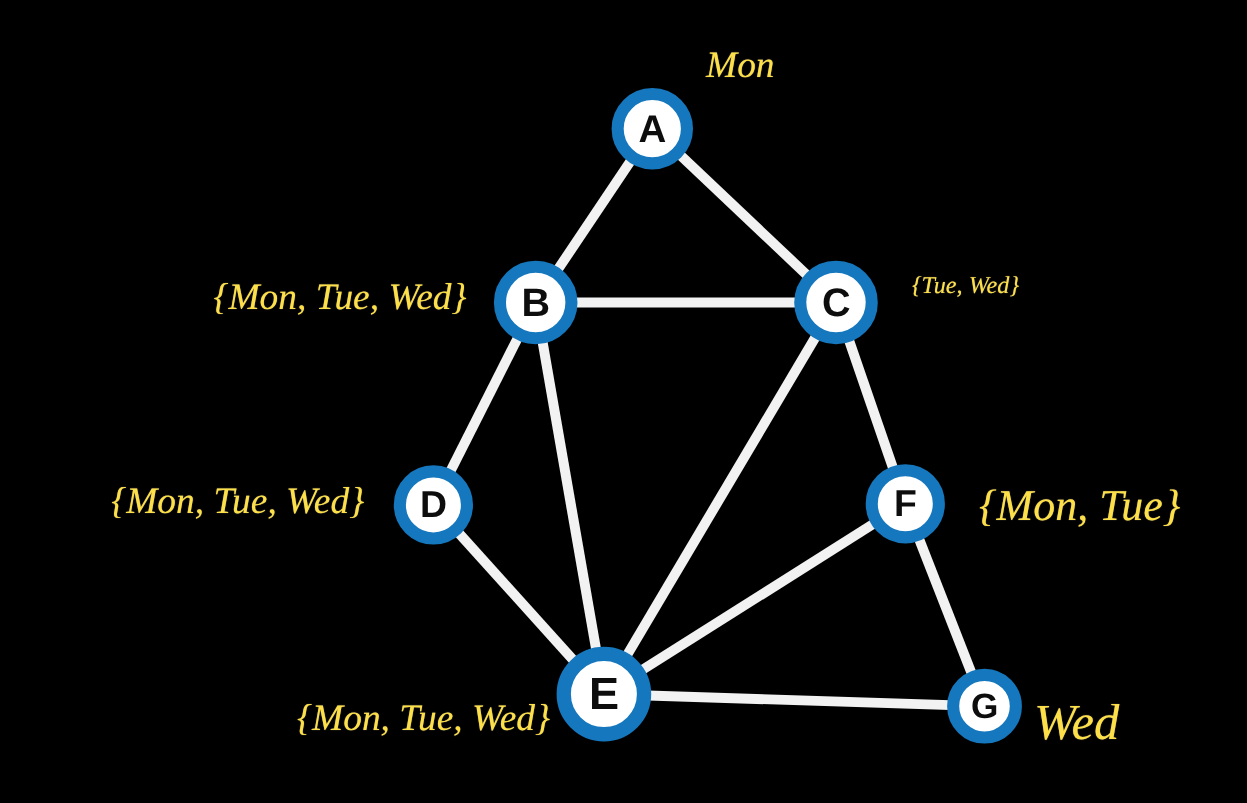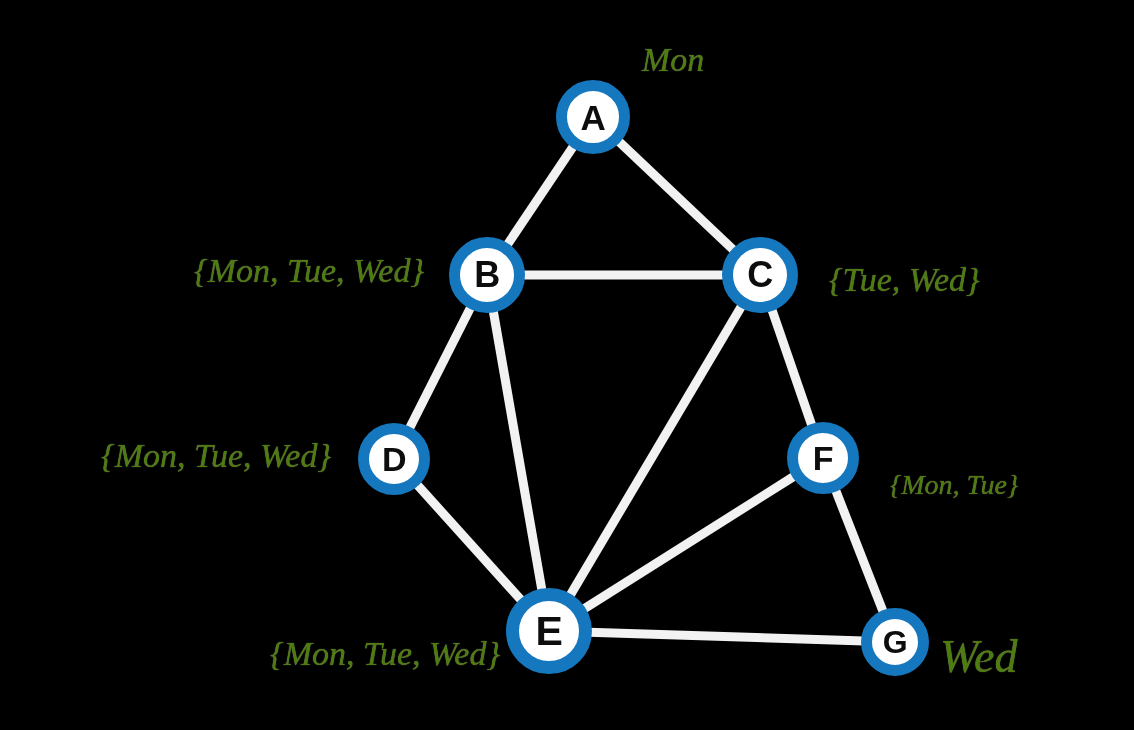--- a/index.html
+++ b/index.html
@@ -39,21 +39,21 @@
   .node-letter {
     font-family: "Liberation Sans", sans-serif;
     font-weight: bold;
     color: #0d0d0d;
     line-height: 1;
     letter-spacing: -0.01em;
     user-select: none;
   }
   .domain-label {
     position: absolute;
-    color: #4d7c0f;
+    color: #fde047;
     font-family: "Liberation Serif", serif;
     font-style: italic;
     white-space: nowrap;
     line-height: 1;
     text-shadow: 0 0 1px rgba(255,235,200,0.55);
     user-select: none;
   }
 </style>
 </head>
 <body>
@@ -91,19 +91,19 @@
       <div class="node" style="left: 823px; top: 458px; width: 72px; height: 72px; border: 11px solid rgb(21, 119, 189);">
         <span class="node-letter" style="font-size: 34px;">F</span>
       </div>
       <div class="node" style="left: 895px; top: 642px; width: 68px; height: 68px; border: 11px solid rgb(21, 119, 189);">
         <span class="node-letter" style="font-size: 32px;">G</span>
       </div>
     </div>
   <div id="label-layer">
       <div class="domain-label" style="font-size: 34px; top: 60px; left: 673px; transform: translate(-50%, -50%);">Mon</div>
       <div class="domain-label" style="font-size: 34px; top: 271px; left: 424px; transform: translate(-100%, -50%);">{Mon, Tue, Wed}</div>
-      <div class="domain-label" style="font-size: 34px; top: 280px; left: 829px; transform: translate(0px, -50%);">{Tue, Wed}</div>
+      <div class="domain-label" style="font-size: 22px; top: 259px; left: 829px; transform: translate(0px, -50%);">{Tue, Wed}</div>
       <div class="domain-label" style="font-size: 34px; top: 456px; left: 331px; transform: translate(-100%, -50%);">{Mon, Tue, Wed}</div>
-      <div class="domain-label" style="font-size: 28px; top: 485px; left: 890px; transform: translate(0px, -50%);">{Mon, Tue}</div>
+      <div class="domain-label" style="font-size: 40px; top: 460px; left: 890px; transform: translate(0px, -50%);">{Mon, Tue}</div>
       <div class="domain-label" style="font-size: 34px; top: 654px; left: 500px; transform: translate(-100%, -50%);">{Mon, Tue, Wed}</div>
       <div class="domain-label" style="font-size: 46px; top: 657px; left: 940px; transform: translate(0px, -50%);">Wed</div>
     </div>
 </div>
 
 </body></html>

